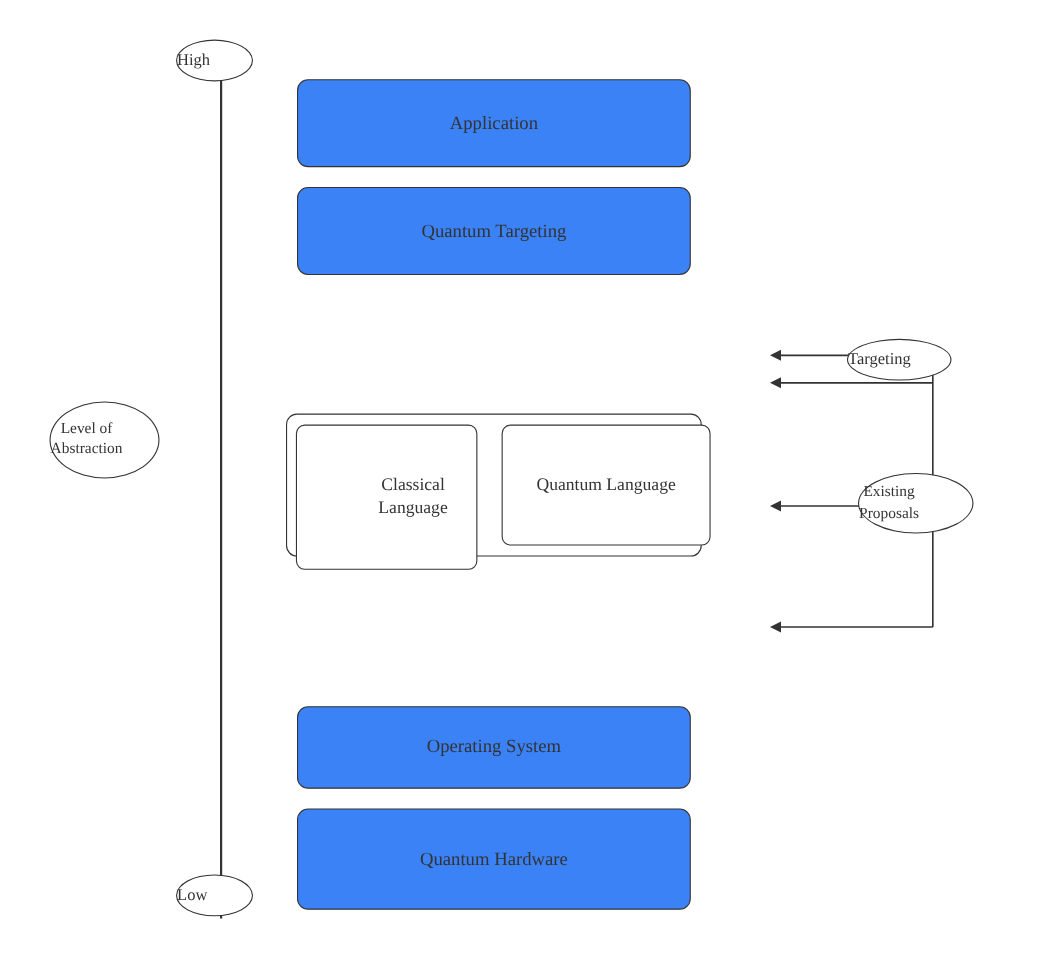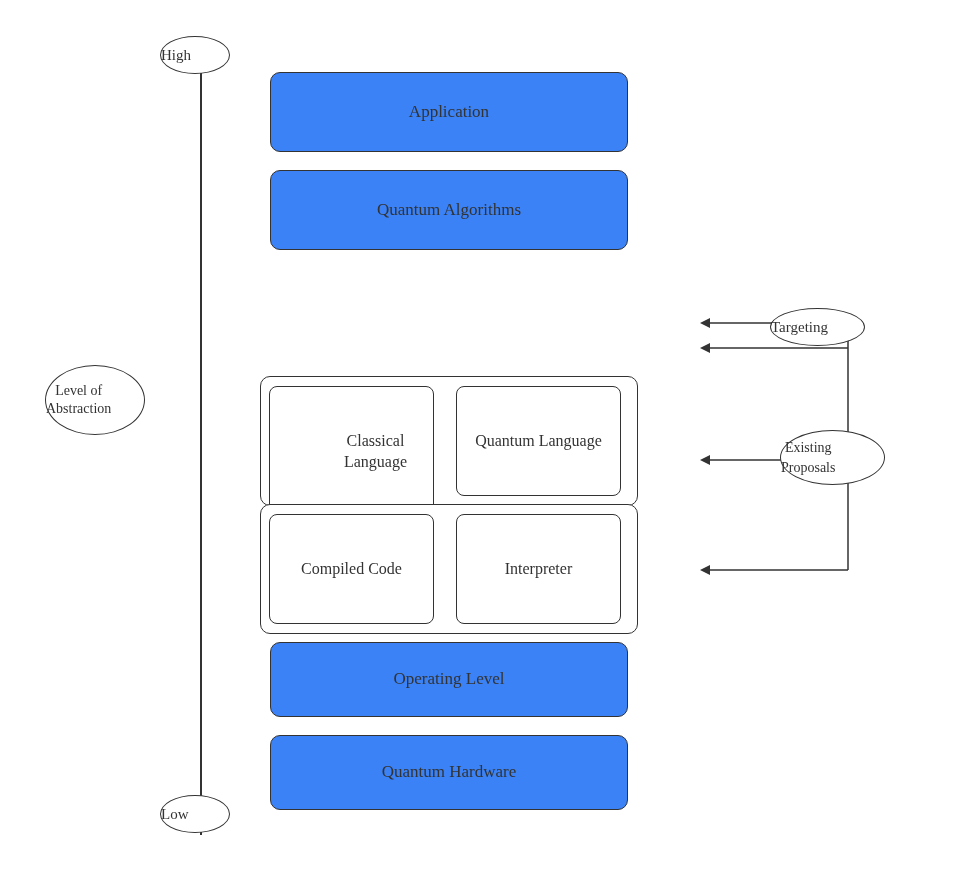--- a/index.html
+++ b/index.html
@@ -125,21 +125,21 @@
       height: 100px;
     }
 
     .box-os {
       top: 642px;
       height: 75px;
     }
 
     .box-hardware {
       top: 735px;
-      height: 75px;
+      height: 92px;
     }
 
     
     .row-container {
       position: absolute;
       left: 260px;
       border: 1.5px solid #333;
       border-radius: 10px;
       width: 378px;
       background: #fff;
@@ -216,47 +216,37 @@
       <span>Existing</span><br>
       <span>Proposals</span>
     </span>
   </div>
 
   <div class="box box-full box-application">
     <span>Application</span>
   </div>
 
   <div class="box box-full box-algorithms">
-    <span>Quantum Algorithms</span>
+    <span>Quantum Targeting</span>
   </div>
 
 
   <div class="row-container row-lang-container">
 
     <div style="position:absolute; left:8px; top:9px; width:165px; height:132px; border:1.5px solid #333; border-radius:8px; display:flex; align-items:center; justify-content:center; text-align:center; font-size:16px; color:#333; background:#fff; line-height:1.3;padding-left:48px;">
       <span>Classical Language</span>
     </div>
 
-    <div style="position:absolute; left:195px; top:9px; width:165px; height:110px; border:1.5px solid #333; border-radius:8px; display:flex; align-items:center; justify-content:center; text-align:center; font-size:16px; color:#333; background:#fff; line-height:1.3;">
+    <div style="position:absolute; left:195px; top:9px; width:190px; height:110px; border:1.5px solid #333; border-radius:8px; display:flex; align-items:center; justify-content:center; text-align:center; font-size:16px; color:#333; background:#fff; line-height:1.3;">
       <span>Quantum Language</span>
     </div>
   </div>
 
-  <div class="row-container row-compiled-container">
-
-    <div style="position:absolute; left:8px; top:9px; width:165px; height:110px; border:1.5px solid #333; border-radius:8px; display:flex; align-items:center; justify-content:center; text-align:center; font-size:16px; color:#333; background:#fff; line-height:1.3;">
-      <span>Compiled Code</span>
-    </div>
-
-    <div style="position:absolute; left:195px; top:9px; width:165px; height:110px; border:1.5px solid #333; border-radius:8px; display:flex; align-items:center; justify-content:center; text-align:center; font-size:16px; color:#333; background:#fff; line-height:1.3;">
-      <span>Interpreter</span>
-    </div>
-  </div>
 
   <div class="box box-full box-os">
-    <span>Operating Level</span>
+    <span>Operating System</span>
   </div>
 
   <div class="box box-full box-hardware">
     <span>Quantum Hardware</span>
   </div>
 
 </div>
 
 </body></html>

